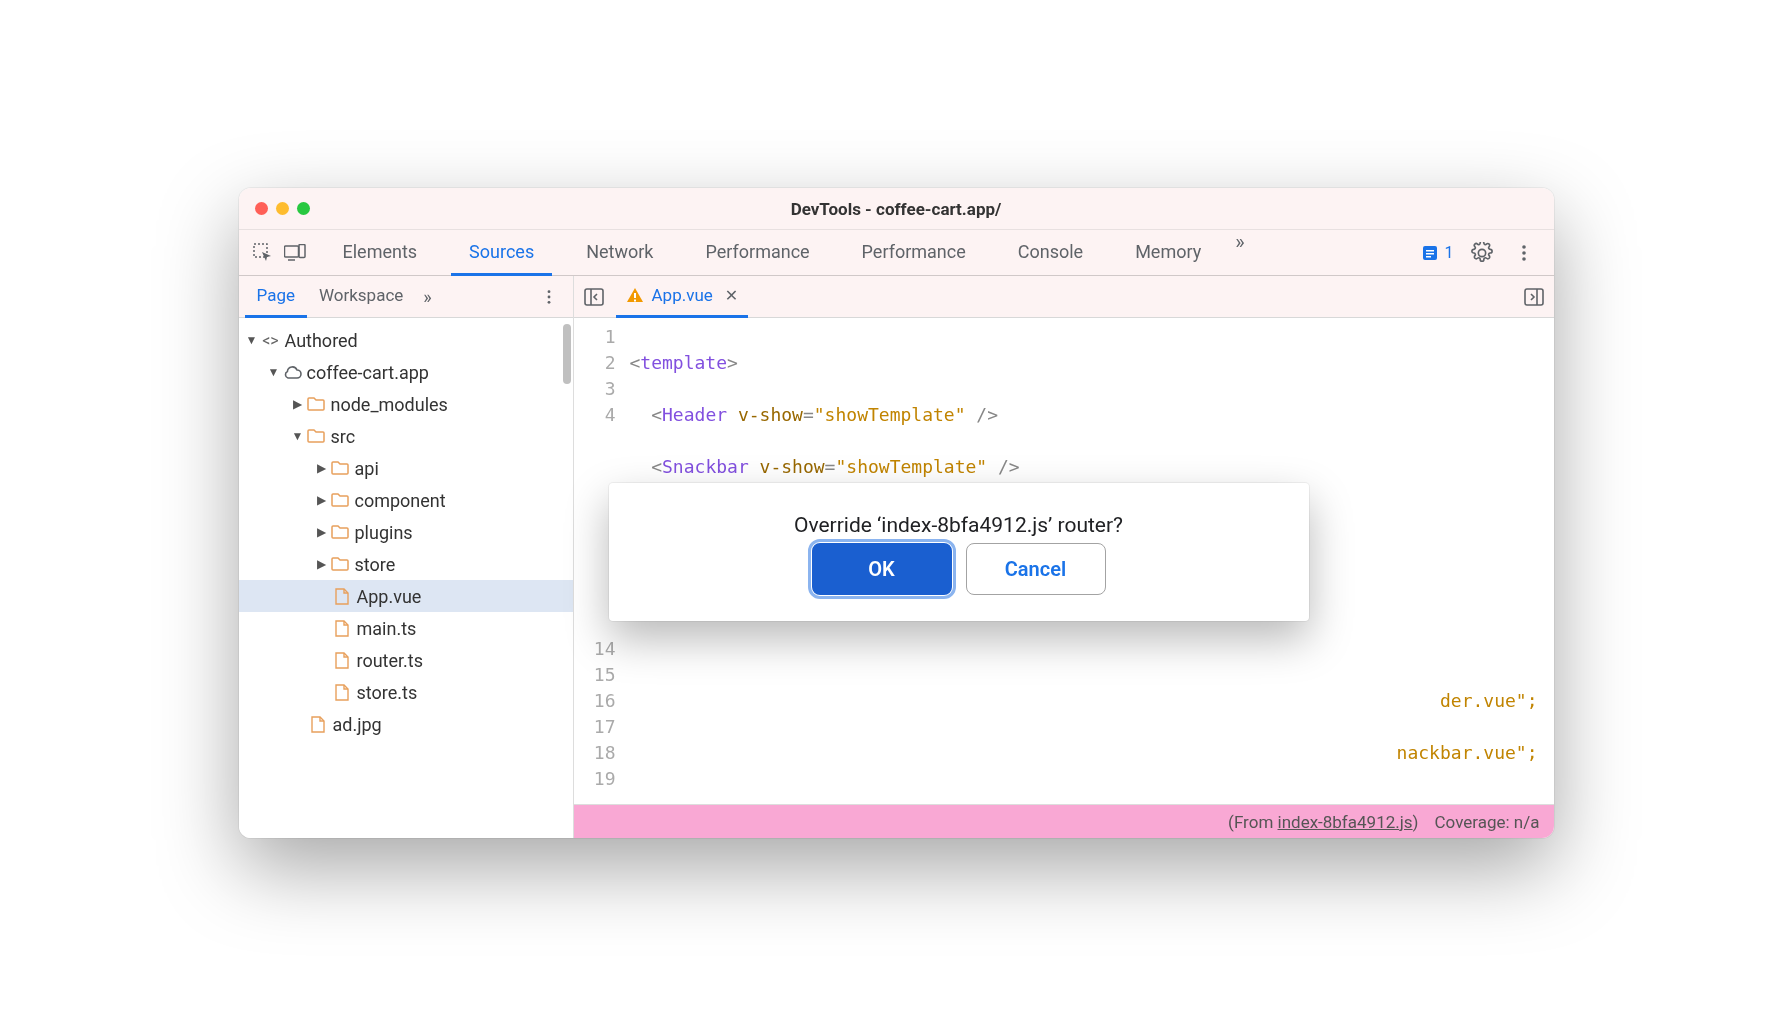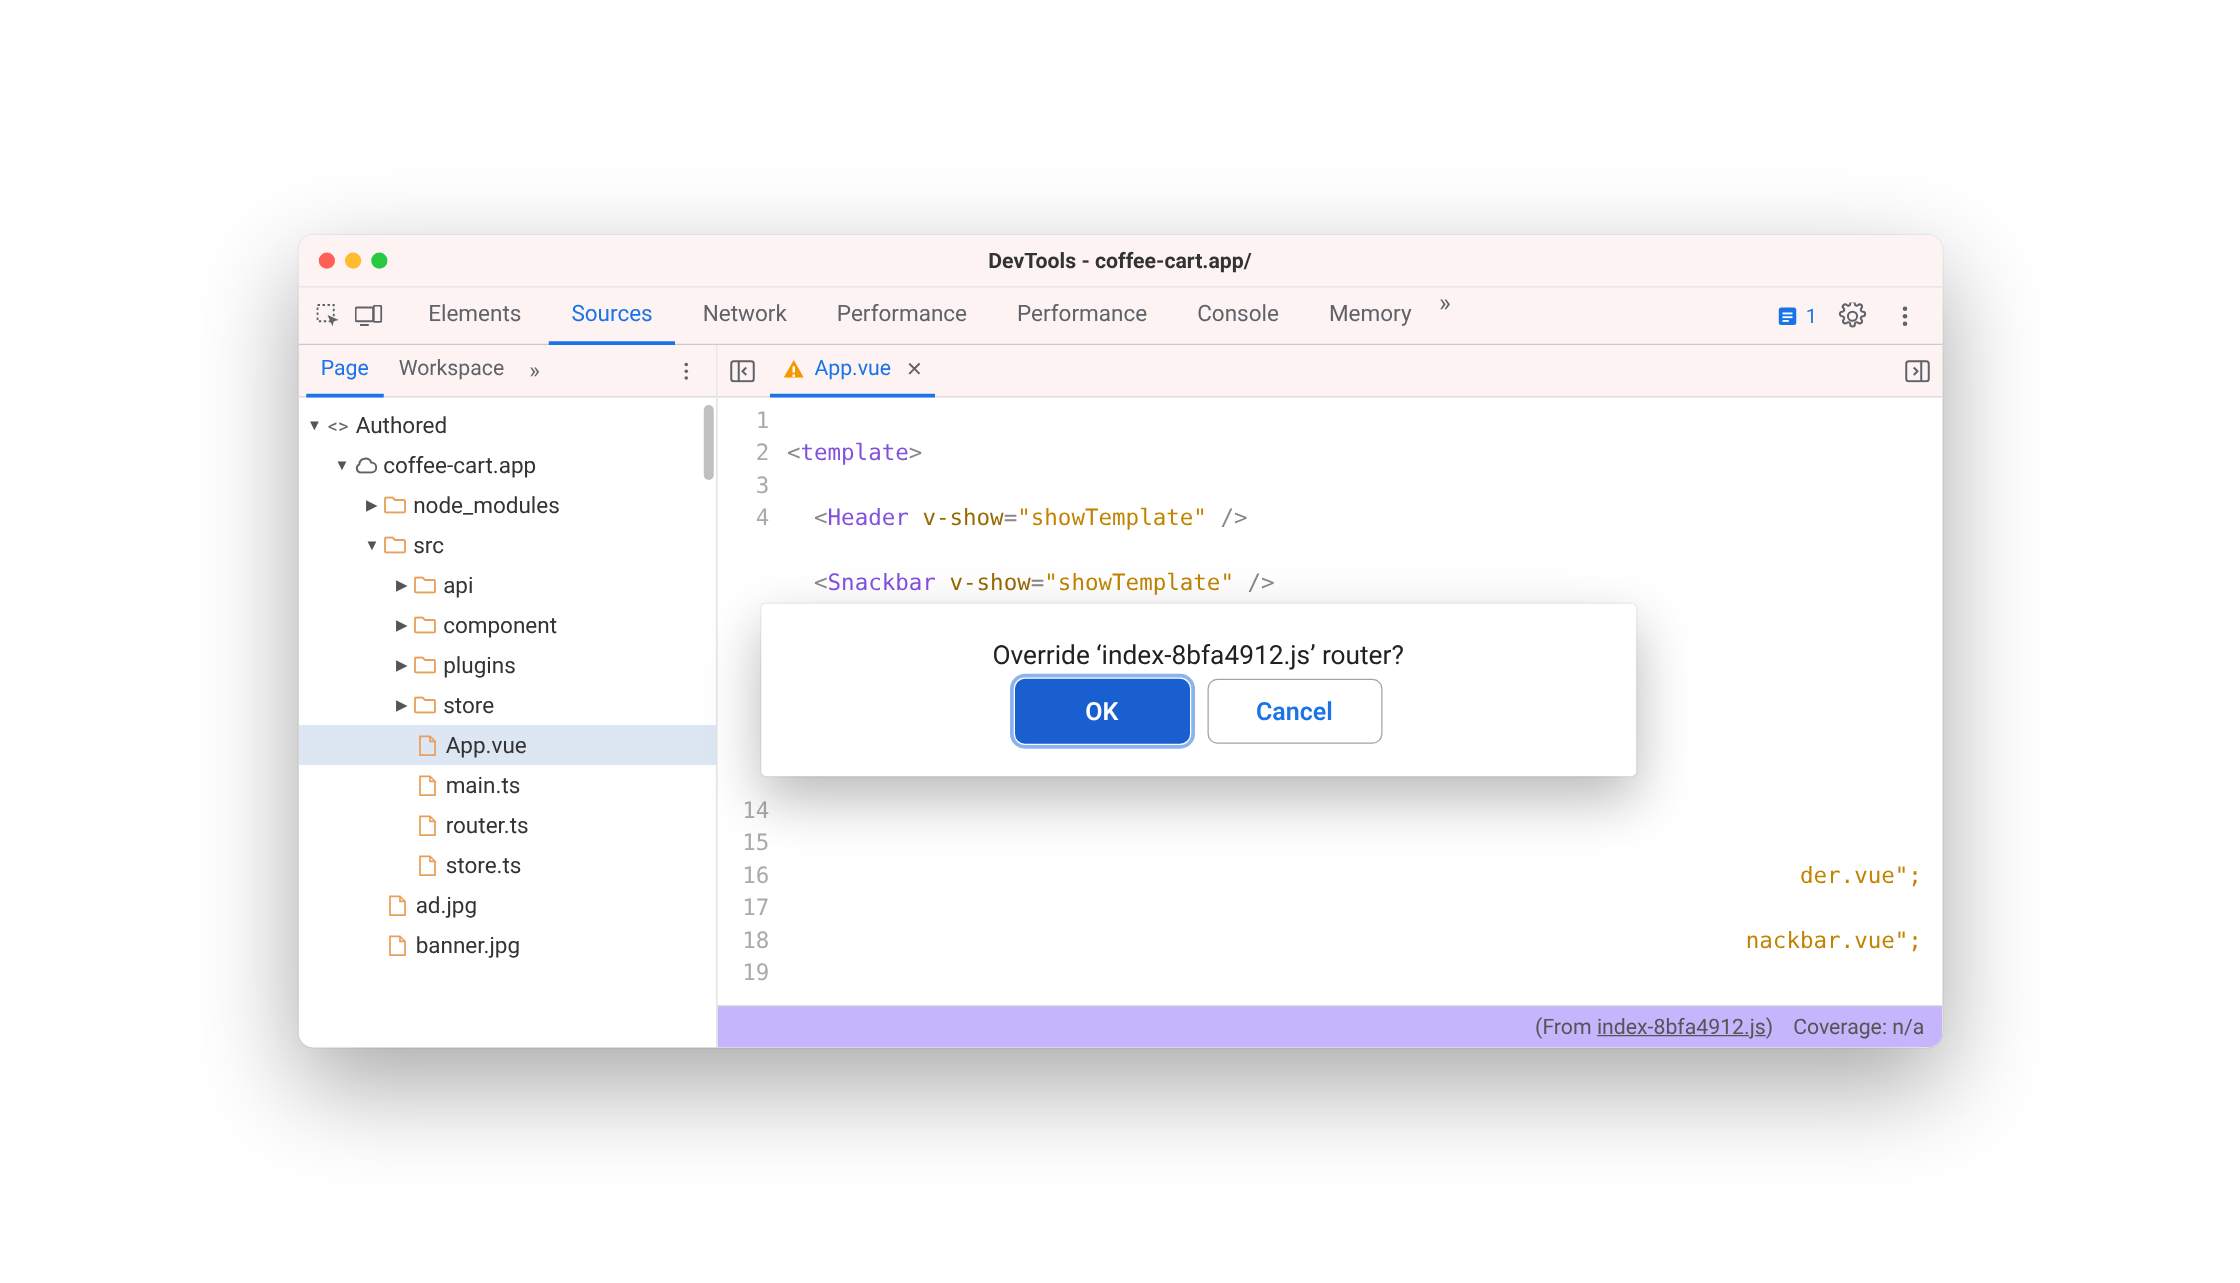--- a/index.html
+++ b/index.html
@@ -54,21 +54,21 @@
   display: flex;
   align-items: center;
   padding: 0 10px;
   gap: 4px;
 }
 .tb-icon {
   width: 28px; height: 28px;
   display: flex; align-items: center; justify-content: center;
   color: #5f6368;
 }
-.tabs { display: flex; gap: 4px; margin-left: 12px; flex: 1; }
+.tabs { display: flex; gap: 16px; margin-left: 12px; flex: 1; }
 .tab {
   padding: 0 18px;
   height: 46px;
   display: flex;
   align-items: center;
   font-size: 18px;
   color: #5f6368;
   cursor: pointer;
   border-bottom: 3px solid transparent;
 }
@@ -191,21 +191,21 @@
 .statusbar {
   height: 34px;
   border-top: 1px solid #ddd;
   display: flex;
   align-items: center;
   justify-content: flex-end;
   padding: 4px 14px;
   font-size: 17px;
   color: #555;
   gap: 16px;
-  background: #c4b5fd;
+  background: #f9a8d4;
 }
 .statusbar .from { color: #555; }
 .statusbar .link { text-decoration: underline; }
 
 .dialog {
   position: absolute;
   left: 370px;
   top: 295px;
   width: 700px;
   background: #fff;
@@ -436,29 +436,20 @@
         </div>
 
         <div class="node" style="padding-left:68px">
           <span class="icon-slot file-icon">
               <svg width="14" height="17" viewBox="0 0 14 17">
                 <path d="M1 1h8l4 4v11H1z" fill="none" stroke="#e8a05c" stroke-width="1.4"></path>
                 <path d="M9 1v4h4" fill="none" stroke="#e8a05c" stroke-width="1.4"></path>
               </svg>
             </span>
           <span>ad.jpg</span>
-        </div>
-        <div class="node" style="padding-left:68px">
-          <span class="icon-slot file-icon">
-              <svg width="14" height="17" viewBox="0 0 14 17">
-                <path d="M1 1h8l4 4v11H1z" fill="none" stroke="#e8a05c" stroke-width="1.4"></path>
-                <path d="M9 1v4h4" fill="none" stroke="#e8a05c" stroke-width="1.4"></path>
-              </svg>
-            </span>
-          <span>banner.jpg</span>
         </div>
       </div>
     </div>
 
     <div class="editor">
       <div class="ed-tabs">
         <div class="ed-sidebar-toggle">
           <svg width="20" height="18" viewBox="0 0 20 18">
               <rect x="1" y="1" width="18" height="16" rx="2" fill="none" stroke="#5f6368" stroke-width="1.6"></rect>
               <line x1="7" y1="1" x2="7" y2="17" stroke="#5f6368" stroke-width="1.6"></line>

